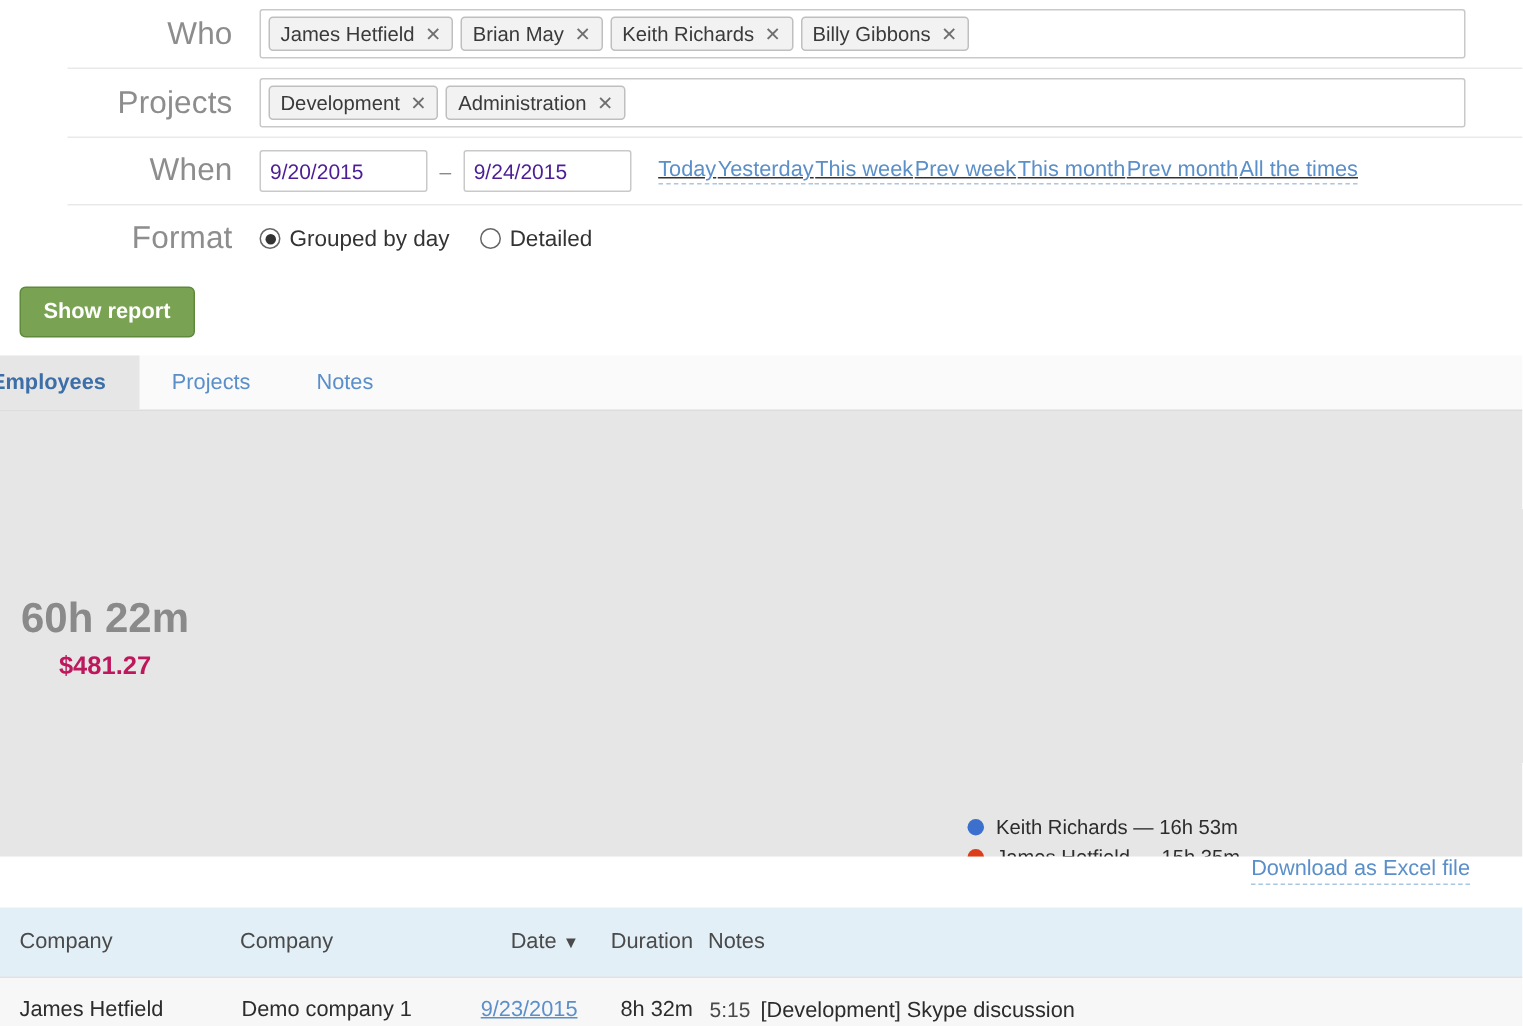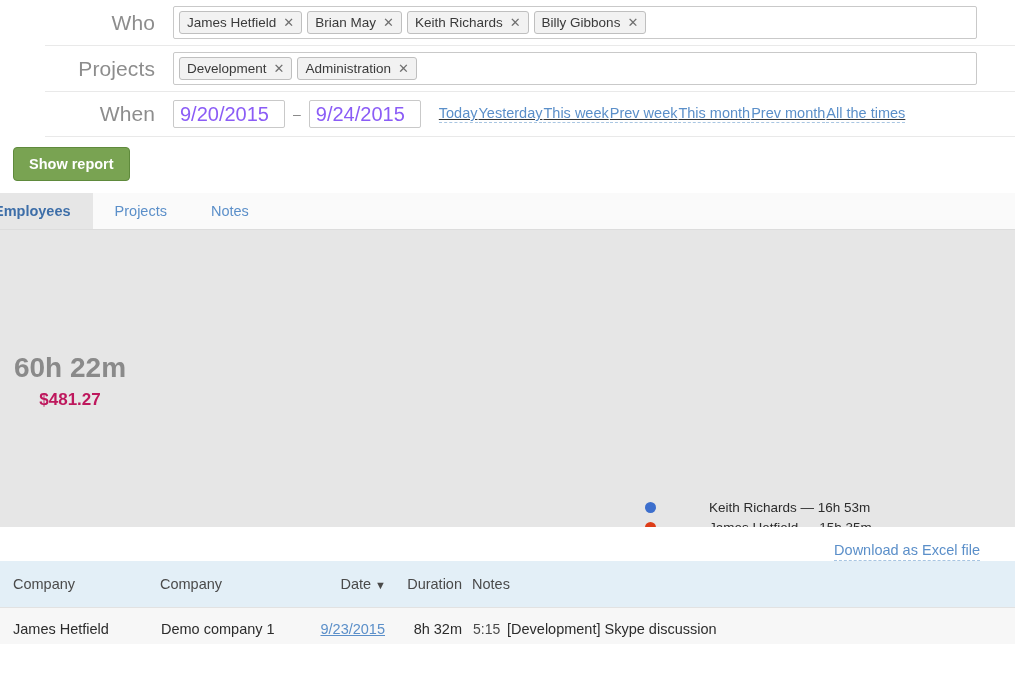--- a/index.html
+++ b/index.html
@@ -83,22 +83,22 @@
 
   
   .date-input {
     box-sizing: border-box;
     width: 112px;
     height: 28px;
     border: 1px solid #c9c9c9;
     border-radius: 2px;
     padding: 0 6px;
     font-family: "Liberation Sans", sans-serif;
-    font-size: 20px;
-    color: #8b5cf6;
+    font-size: 14px;
+    color: #4c1d95;
     background: #fff;
   }
   .date-dash {
     margin: 0 8px;
     color: #8a8a8a;
   }
   .range-links {
     margin-left: 18px;
     display: flex;
     align-items: flex-end;
@@ -225,36 +225,35 @@
     position: absolute;
     left: 645px;
     top: 268px;
   }
   .legend-item {
     display: flex;
     align-items: center;
     height: 19.5px;
     font-size: 13.5px;
     color: #2c2c2c;
-    gap: 45px;
   }
   .legend-dot {
     width: 11px;
     height: 11px;
     border-radius: 50%;
     margin-right: 8px;
     flex: 0 0 auto;
   }
 
   
   .download-row {
     height: 34px;
     background: #ffffff;
     display: flex;
-    align-items: flex-end;
+    align-items: flex-start;
     justify-content: flex-end;
     padding-right: 35px;
   }
   .download-link {
     color: #5b8fc9;
     font-size: 14.5px;
     text-decoration: none;
     border-bottom: 1px dashed #a9c6e2;
     padding-bottom: 2px;
     cursor: pointer;
@@ -369,20 +368,35 @@
         <span class="range-link">Yesterday</span>
         <span class="range-link">This week</span>
         <span class="range-link">Prev week</span>
         <span class="range-link">This month</span>
         <span class="range-link">Prev month</span>
         <span class="range-link">All the times</span>
       </div>
     </div>
   </div>
 
+  <div class="filter-row no-border">
+    <div class="filter-label">Format</div>
+    <div class="filter-field">
+      <div class="radio-group">
+        <label class="radio-item">
+          <span class="radio-dot checked"></span>
+          <span>Grouped by day</span>
+        </label>
+        <label class="radio-item">
+          <span class="radio-dot"></span>
+          <span>Detailed</span>
+        </label>
+      </div>
+    </div>
+  </div>
 
   <div class="btn-row">
     <button class="btn-show">Show report</button>
   </div>
 </div>
 
 <div class="tabs">
   <div class="tab active">Employees</div>
   <div class="tab">Projects</div>
   <div class="tab">Notes</div>

